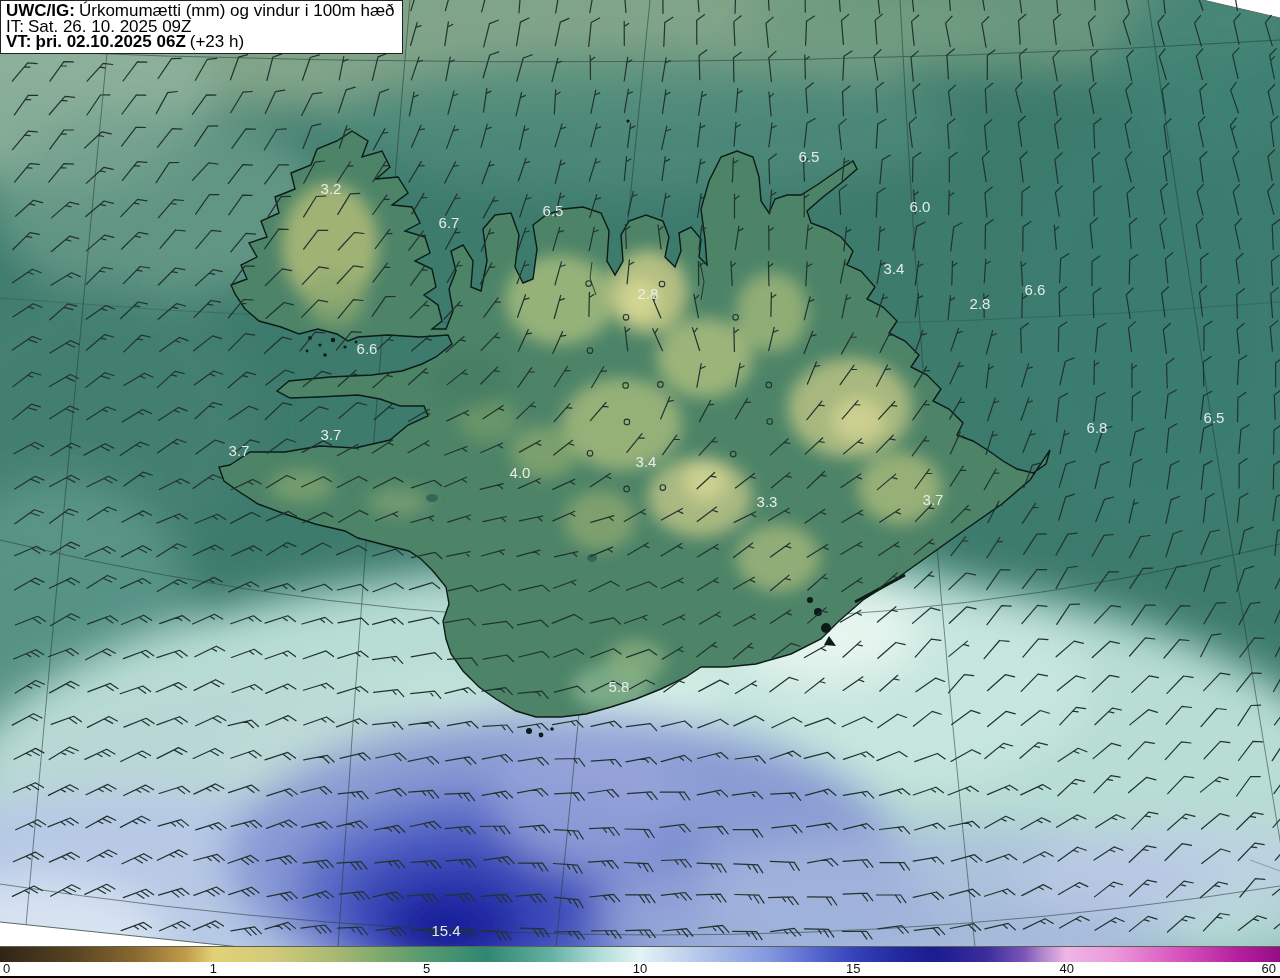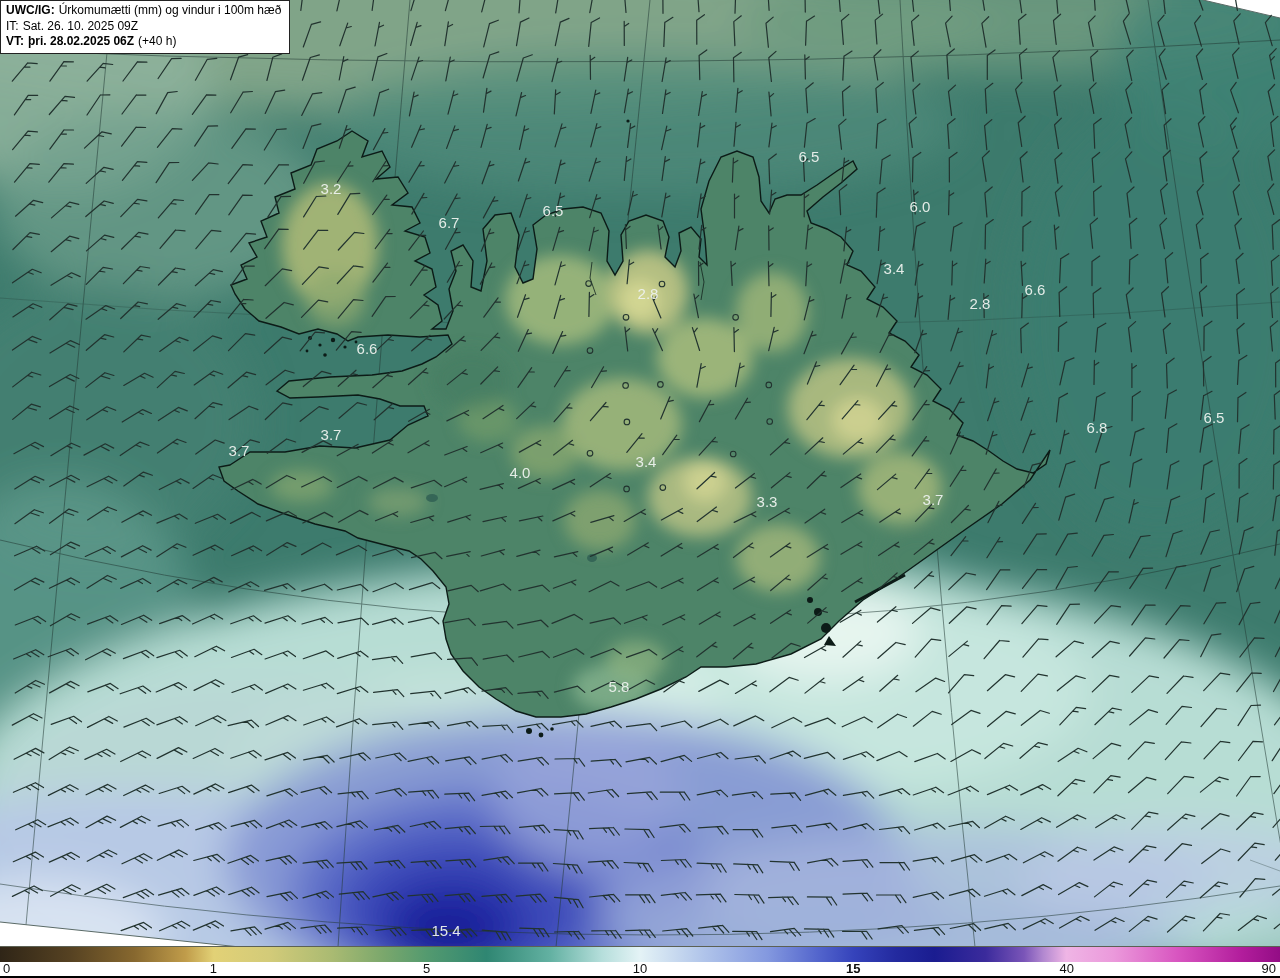--- a/index.html
+++ b/index.html
@@ -1,21 +1,21 @@
 <!DOCTYPE html>
 <html><head>
 <meta charset="utf-8">
 <style>
   html,body{margin:0;padding:0;background:#ffffff;}
   .stage{position:relative;width:1280px;height:978px;overflow:hidden;
          font-family:"Liberation Sans", sans-serif;background:#fff;}
   .stage svg{position:absolute;left:0;top:0;display:block;}
   
   .titlebox{position:absolute;left:0;top:0;background:#ffffff;border:1px solid #222;
-            padding:2px 8px 3px 5px;font-size:12px;line-height:15.5px;color:#000;
+            padding:2px 8px 3px 5px;font-size:17px;line-height:15.5px;color:#000;
             white-space:nowrap;z-index:5;}
   .titlebox .b{font-weight:bold;}
   .titlebox .sp{margin-left:4px;}
   
   .colorbar{position:absolute;left:0;top:946px;width:1280px;height:32px;z-index:4;}
   .cb-sep{position:absolute;left:0;top:0;width:100%;height:1px;background:#5c6154;}
   .cb-grad{position:absolute;left:0;top:1px;width:100%;height:15px;}
   .cb-labels{position:absolute;left:0;top:16px;width:100%;height:14px;background:#fff;}
   .cb-tick{position:absolute;top:0;font-size:13px;color:#111;line-height:14px;}
   .bottom-border{position:absolute;left:0;top:976px;width:100%;height:2px;background:#000;z-index:6;}
@@ -1180,32 +1180,32 @@
   </svg>
 
   <div class="titlebox">
     <div>
       <span class="b">UWC/IG:</span><span class="sp">Úrkomumætti (mm) og vindur i 100m hæð</span>
     </div>
     <div>
       <span>IT:</span><span class="sp">Sat. 26. 10. 2025 09Z</span>
     </div>
     <div>
-      <span class="b">VT:</span><span class="b sp">þri. 28.02.2025 06Z</span><span class="sp">(+40 h)</span>
+      <span class="b">VT:</span><span class="b sp">þri. 02.10.2025 06Z</span><span class="sp">(+23 h)</span>
     </div>
   </div>
 
   <div class="colorbar">
     <div class="cb-sep"></div>
     <div class="cb-grad" style="background: linear-gradient(to right, rgb(47, 37, 23) 0%, rgb(86, 66, 34) 5.5%, rgb(135, 104, 47) 10.5%, rgb(192, 156, 74) 14.5%, rgb(226, 209, 118) 16.7%, rgb(211, 203, 121) 21%, rgb(169, 186, 114) 26%, rgb(122, 167, 108) 30%, rgb(84, 154, 111) 33.3%, rgb(47, 134, 114) 38%, rgb(99, 177, 162) 43%, rgb(181, 222, 219) 47%, rgb(228, 243, 246) 50%, rgb(176, 196, 234) 55%, rgb(131, 152, 223) 60%, rgb(82, 100, 204) 64%, rgb(53, 67, 187) 66.7%, rgb(35, 42, 159) 70%, rgb(26, 28, 144) 73%, rgb(59, 43, 156) 77%, rgb(122, 85, 184) 80%, rgb(178, 136, 208) 81.5%, rgb(239, 181, 229) 83.3%, rgb(235, 153, 219) 87%, rgb(216, 85, 192) 92%, rgb(178, 29, 156) 97%, rgb(147, 13, 133) 100%);"></div>
     <div class="cb-labels">
         <span class="cb-tick" style="left: 3px;">0</span>
         <span class="cb-tick" style="left: 16.6667%; transform: translateX(-50%);">1</span>
         <span class="cb-tick" style="left: 33.3333%; transform: translateX(-50%);">5</span>
         <span class="cb-tick" style="left: 50%; transform: translateX(-50%);">10</span>
-        <span class="cb-tick" style="left: 66.6667%; transform: translateX(-50%); font-weight: bold;">15</span>
+        <span class="cb-tick" style="left: 66.6667%; transform: translateX(-50%);">15</span>
         <span class="cb-tick" style="left: 83.3333%; transform: translateX(-50%);">40</span>
-        <span class="cb-tick" style="right: 4px;">90</span>
+        <span class="cb-tick" style="right: 4px;">60</span>
       </div>
   </div>
 
   <div class="bottom-border"></div>
 </div>
 
 </body></html>

